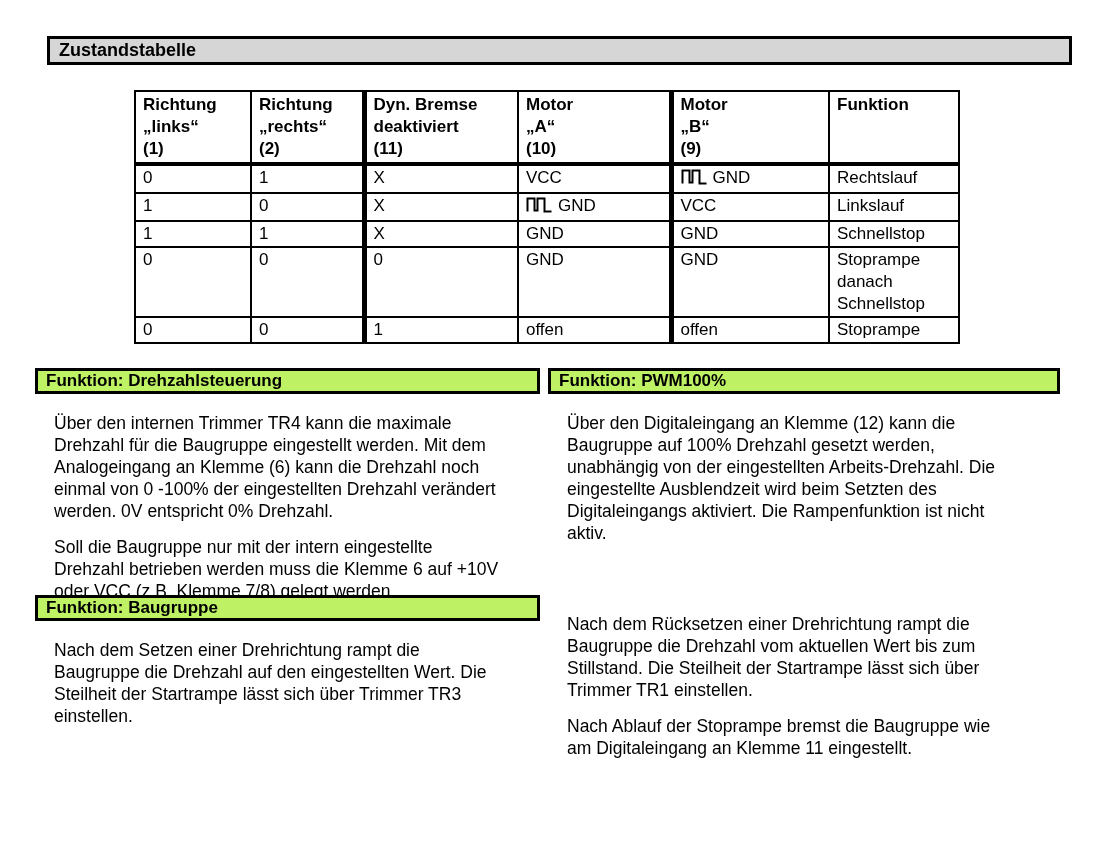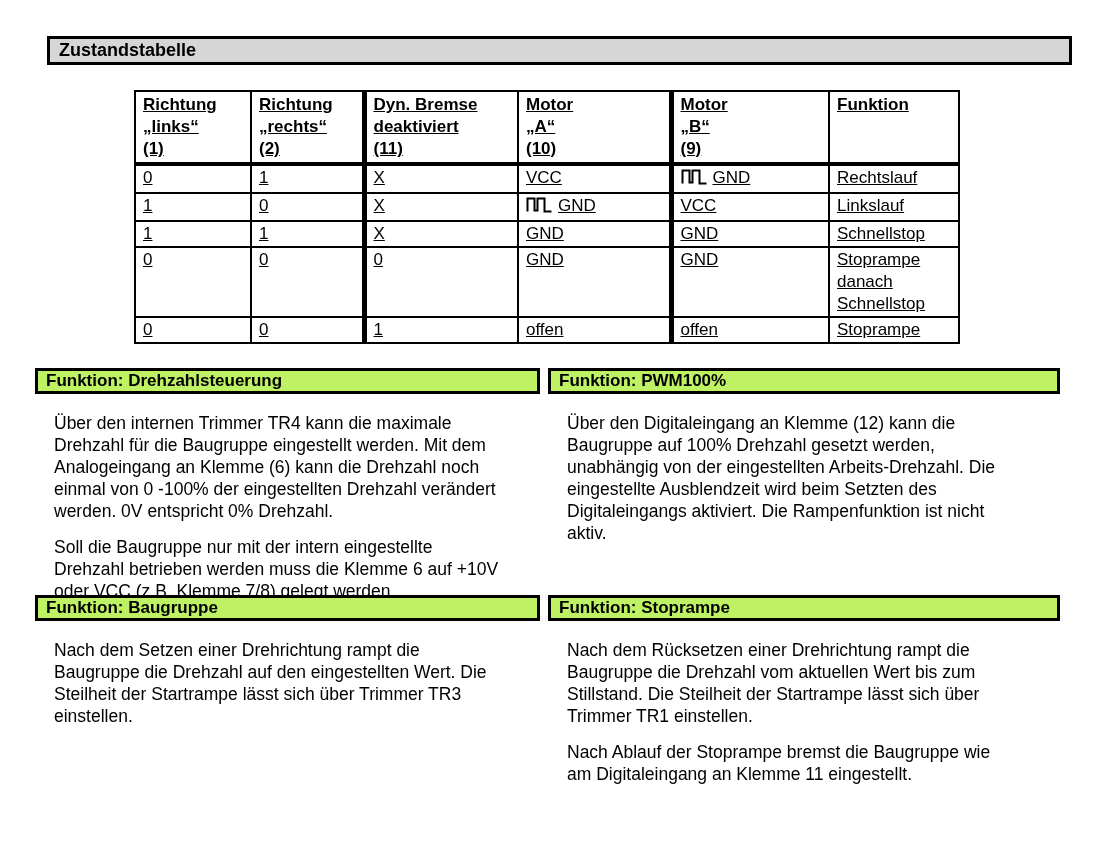--- a/index.html
+++ b/index.html
@@ -15,21 +15,20 @@
     font-weight:bold; font-size:18px; line-height:23px;
     padding-left:9px; white-space:nowrap; overflow:hidden;
   }
   .title-bar { left:35px; top:36px; width:1025px; height:29px;margin-left:12px; }
 
   
   table.state {
     position:absolute; left:134px; top:90px;
     border-collapse:collapse; table-layout:fixed;
     font-size:17px;
-    text-decoration:underline;
   }
   table.state, table.state th, table.state td { border:2px solid #000; }
   table.state th {
     font-weight:bold; text-align:left; vertical-align:top;
     padding:2px 4px 2px 7px; line-height:22px; height:64px;
     white-space:pre-line; border-bottom-width:4px;
   }
   table.state td {
     vertical-align:top; padding:1px 4px 1px 7px; line-height:22px;
     white-space:pre-line; height:20px;
@@ -191,23 +190,20 @@
         <span>Funktion: Baugruppe</span>
       </div>
       <div class="sec-body">
         <p>Nach dem Setzen einer Drehrichtung rampt die
 Baugruppe die Drehzahl auf den eingestellten Wert. Die
 Steilheit der Startrampe lässt sich über Trimmer TR3
 einstellen.</p>
       </div>
     </div>
     <div class="section">
-      <div class="sec-bar">
-        <span>Funktion: Stoprampe</span>
-      </div>
       <div class="sec-body">
         <p>Nach dem Rücksetzen einer Drehrichtung rampt die
 Baugruppe die Drehzahl vom aktuellen Wert bis zum
 Stillstand. Die Steilheit der Startrampe lässt sich über
 Trimmer TR1 einstellen.</p>
         <p>Nach Ablauf der Stoprampe bremst die Baugruppe wie
 am Digitaleingang an Klemme 11 eingestellt.</p>
       </div>
     </div>
   </div>

